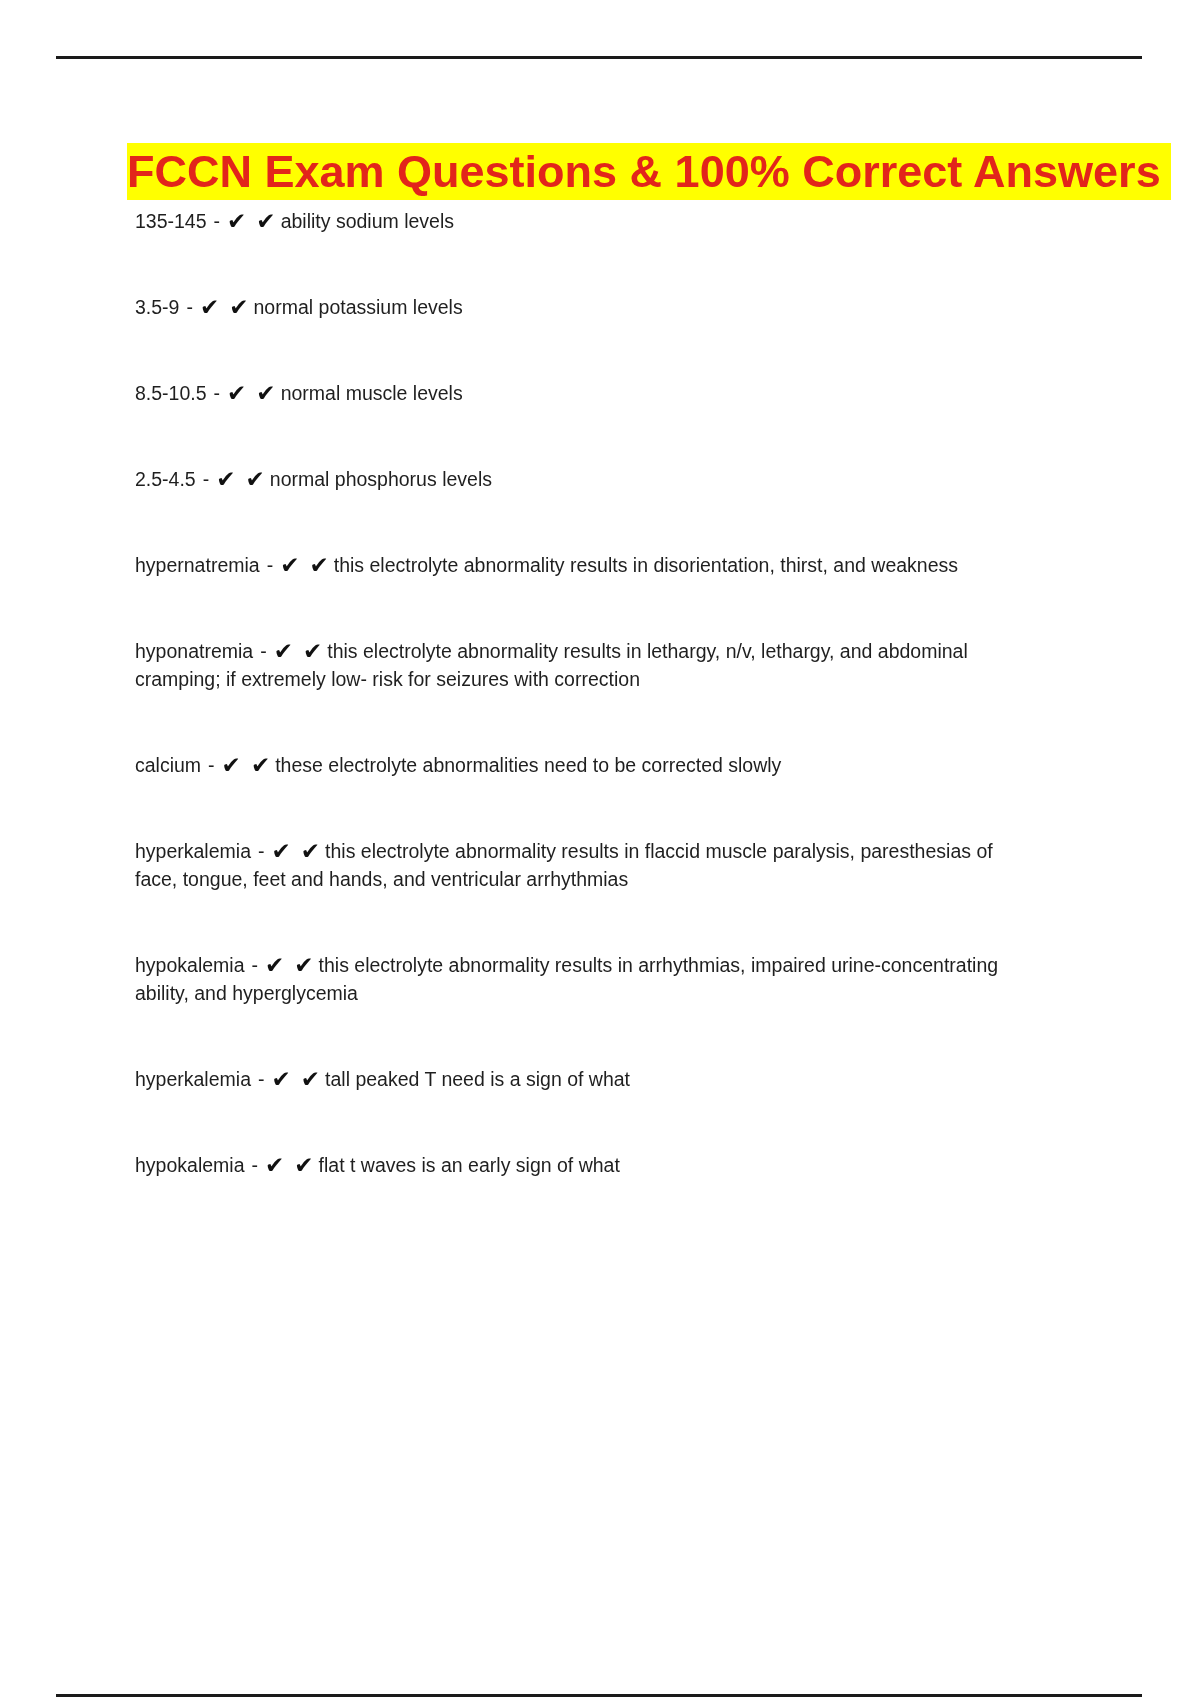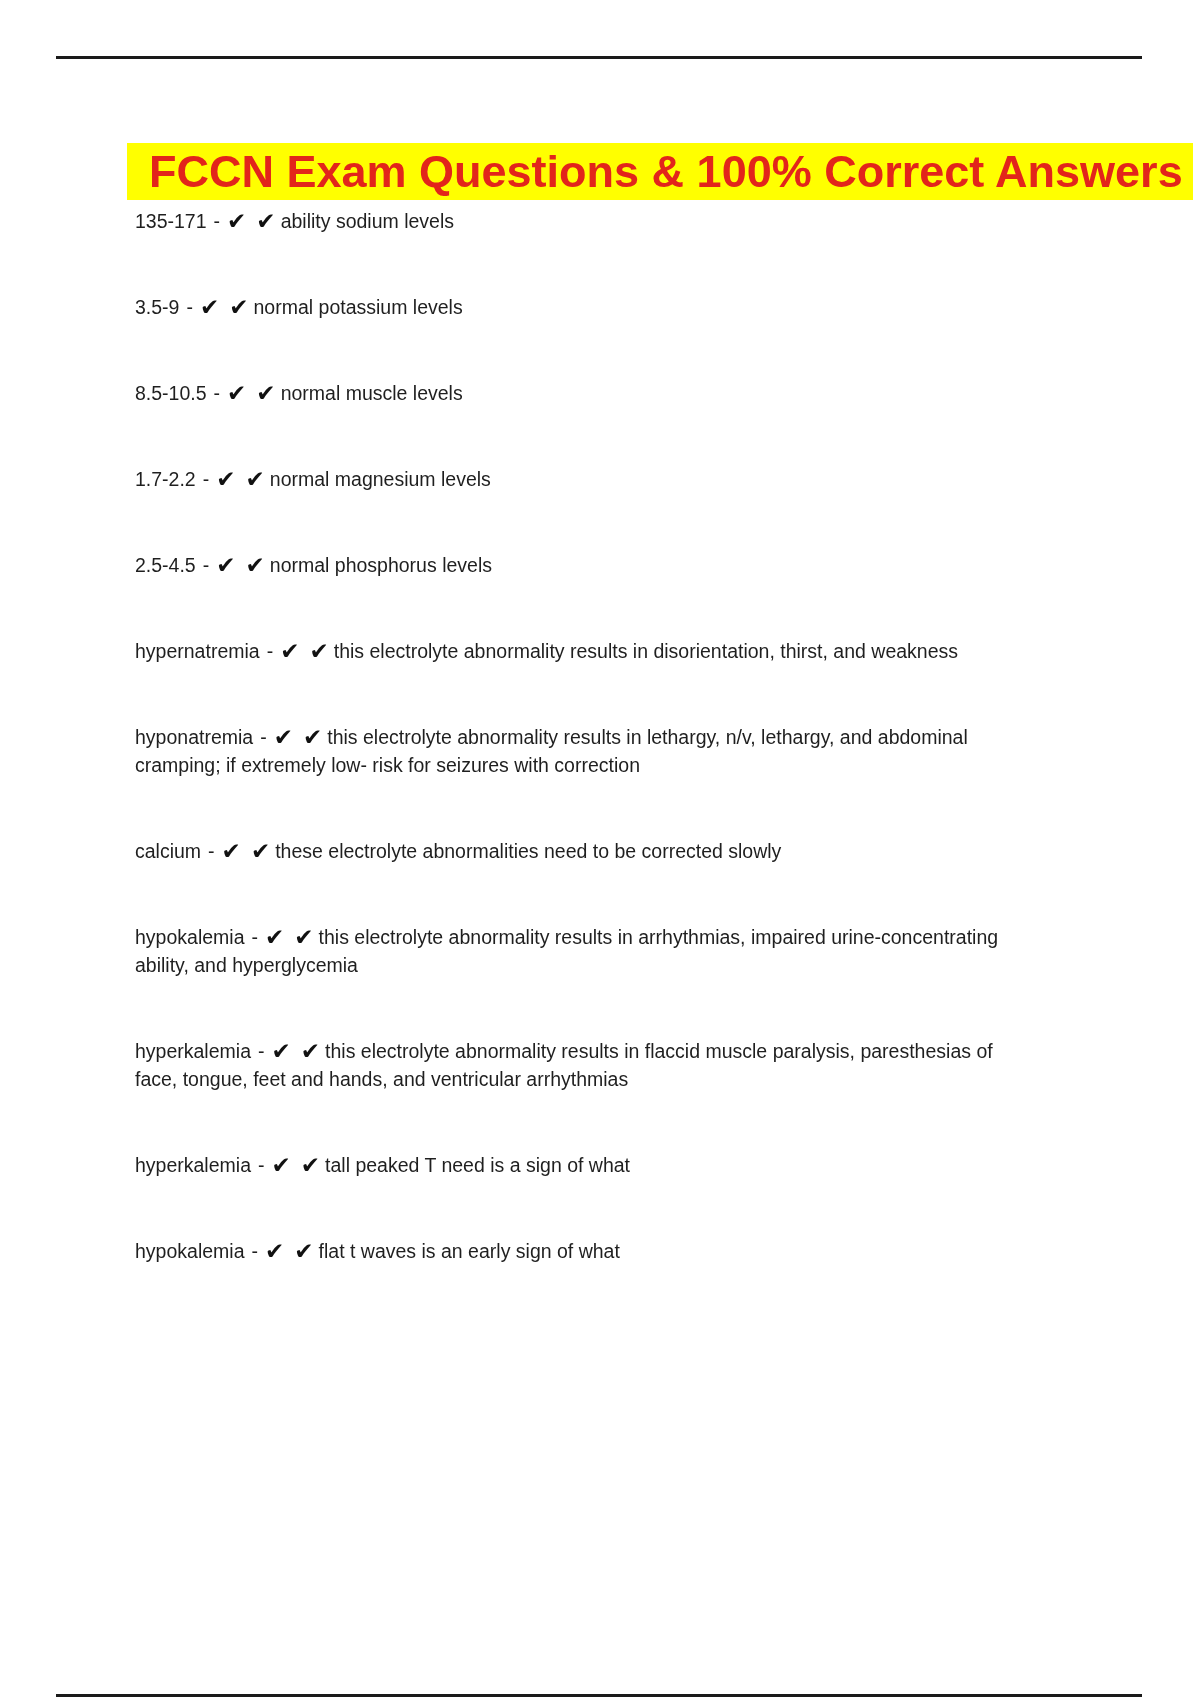--- a/index.html
+++ b/index.html
@@ -36,21 +36,21 @@
     padding: 0;
     font-size: 45px;
     font-weight: 600;
     line-height: 54px;
     letter-spacing: 0px;
     white-space: nowrap;
   }
   h1.doc-title mark {
     background: var(--highlight-color, #ffff00);
     color: var(--title-color, #e2251b);
-    padding: 3px 10px 3px 22px;
+    padding: 3px 10px 3px 0;
   }
   .qa-item {
     margin: 0 0 58px 0;
     font-size: 19.5px;
     line-height: 28px;
     color: var(--text-color, #1f1f1f);
   }
   .qa-item:last-child { margin-bottom: 16px; }
   .qa-sep { margin: 0 7px; }
   .check {
@@ -65,39 +65,38 @@
 </head>
 <body>
 
 <div class="page" style="--title-color: #e2251b; --highlight-color: #ffff00; --text-color: #1f1f1f; --rule-color: #1a1a1a;">
   <div class="rule top"></div>
 
   <div class="content">
     <h1 class="doc-title"><mark>FCCN Exam Questions &amp; 100% Correct Answers</mark></h1>
 
     <div id="qa-list">
-  <p class="qa-item"><span class="qa-term">135-171</span><span class="qa-sep">-</span><span class="check c1">✔</span><span class="check c2">✔</span><span class="qa-answer">ability sodium levels</span></p>
+  <p class="qa-item"><span class="qa-term">135-145</span><span class="qa-sep">-</span><span class="check c1">✔</span><span class="check c2">✔</span><span class="qa-answer">ability sodium levels</span></p>
 
   <p class="qa-item"><span class="qa-term">3.5-9</span><span class="qa-sep">-</span><span class="check c1">✔</span><span class="check c2">✔</span><span class="qa-answer">normal potassium levels</span></p>
 
   <p class="qa-item"><span class="qa-term">8.5-10.5</span><span class="qa-sep">-</span><span class="check c1">✔</span><span class="check c2">✔</span><span class="qa-answer">normal muscle levels</span></p>
 
-  <p class="qa-item"><span class="qa-term">1.7-2.2</span><span class="qa-sep">-</span><span class="check c1">✔</span><span class="check c2">✔</span><span class="qa-answer">normal magnesium levels</span></p>
 
   <p class="qa-item"><span class="qa-term">2.5-4.5</span><span class="qa-sep">-</span><span class="check c1">✔</span><span class="check c2">✔</span><span class="qa-answer">normal phosphorus levels</span></p>
 
   <p class="qa-item"><span class="qa-term">hypernatremia</span><span class="qa-sep">-</span><span class="check c1">✔</span><span class="check c2">✔</span><span class="qa-answer">this electrolyte abnormality results in disorientation, thirst, and weakness</span></p>
 
   <p class="qa-item"><span class="qa-term">hyponatremia</span><span class="qa-sep">-</span><span class="check c1">✔</span><span class="check c2">✔</span><span class="qa-answer">this electrolyte abnormality results in lethargy, n/v, lethargy, and abdominal cramping; if extremely low- risk for seizures with correction</span></p>
 
   <p class="qa-item"><span class="qa-term">calcium</span><span class="qa-sep">-</span><span class="check c1">✔</span><span class="check c2">✔</span><span class="qa-answer">these electrolyte abnormalities need to be corrected slowly</span></p>
 
+  <p class="qa-item"><span class="qa-term">hyperkalemia</span><span class="qa-sep">-</span><span class="check c1">✔</span><span class="check c2">✔</span><span class="qa-answer">this electrolyte abnormality results in flaccid muscle paralysis, paresthesias of face, tongue, feet and hands, and ventricular arrhythmias</span></p>
+
   <p class="qa-item"><span class="qa-term">hypokalemia</span><span class="qa-sep">-</span><span class="check c1">✔</span><span class="check c2">✔</span><span class="qa-answer">this electrolyte abnormality results in arrhythmias, impaired urine-concentrating ability, and hyperglycemia</span></p>
-
-  <p class="qa-item"><span class="qa-term">hyperkalemia</span><span class="qa-sep">-</span><span class="check c1">✔</span><span class="check c2">✔</span><span class="qa-answer">this electrolyte abnormality results in flaccid muscle paralysis, paresthesias of face, tongue, feet and hands, and ventricular arrhythmias</span></p>
 
   <p class="qa-item"><span class="qa-term">hyperkalemia</span><span class="qa-sep">-</span><span class="check c1">✔</span><span class="check c2">✔</span><span class="qa-answer">tall peaked T need is a sign of what</span></p>
 
   <p class="qa-item"><span class="qa-term">hypokalemia</span><span class="qa-sep">-</span><span class="check c1">✔</span><span class="check c2">✔</span><span class="qa-answer">flat t waves is an early sign of what</span></p>
 </div>
   </div>
 
   <div class="rule bottom"></div>
 </div>
 

